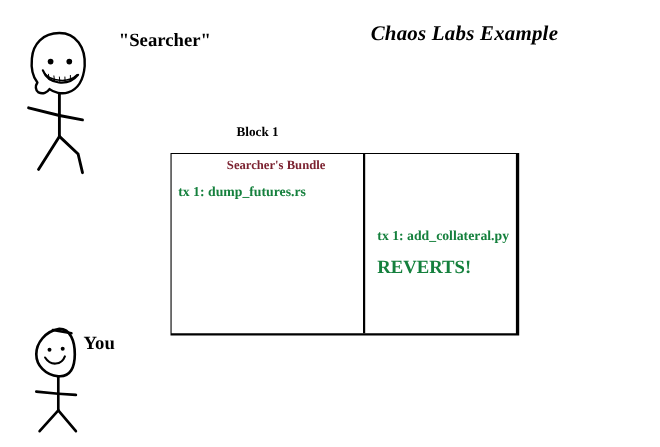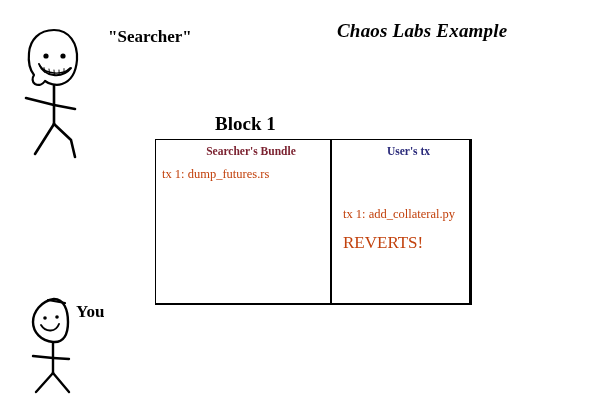--- a/index.html
+++ b/index.html
@@ -49,21 +49,21 @@
 
   #label-you {
     left: 76px;
     top: 303px;
     font-size: 17px;
   }
 
   #label-block-title {
     left: 215px;
     top: 114px;
-    font-size: 19px;
+    font-size: 12px;
   }
 
   
   #block-table {
     position: absolute;
     left: 155px;
     top: 139px;
     width: 317px;
     height: 166px;
     box-sizing: border-box;
@@ -97,22 +97,22 @@
     font-size: 11.5px;
     font-weight: bold;
     line-height: 1;
   }
   #header-searcher-bundle { color: #7b2230; }
   #header-user-tx        { color: #2a2a7a; }
 
   .tx-line {
     position: absolute;
     font-size: 12.5px;
-    font-weight: normal;
-    color: #c2410c;
+    font-weight: bold;
+    color: #15803d;
     white-space: nowrap;
     line-height: 1;
   }
 
   #tx-s1 { left: 6px;  top: 28px;  }
   #tx-s2 { left: 6px;  top: 90px;  }
   #tx-s3 { left: 6px;  top: 130px; }
 
   #tx-u1 { left: 11px; top: 68px;  }
   #tx-u2 { left: 11px; top: 94px;  font-size: 17px; }
@@ -193,20 +193,19 @@
   <div class="label" id="label-block-title">Block 1</div>
 
   <div id="block-table">
 
     <div id="col-searcher-bundle">
       <div class="col-header" id="header-searcher-bundle">Searcher's Bundle</div>
       <div class="tx-line" id="tx-s1">tx 1: dump_futures.rs</div>
     </div>
 
     <div id="col-user-tx">
-      <div class="col-header" id="header-user-tx">User's tx</div>
       <div class="tx-line" id="tx-u1">tx 1: add_collateral.py</div>
       <div class="tx-line" id="tx-u2">REVERTS!</div>
     </div>
 
   </div>
 
 </div>
 
 </body></html>

